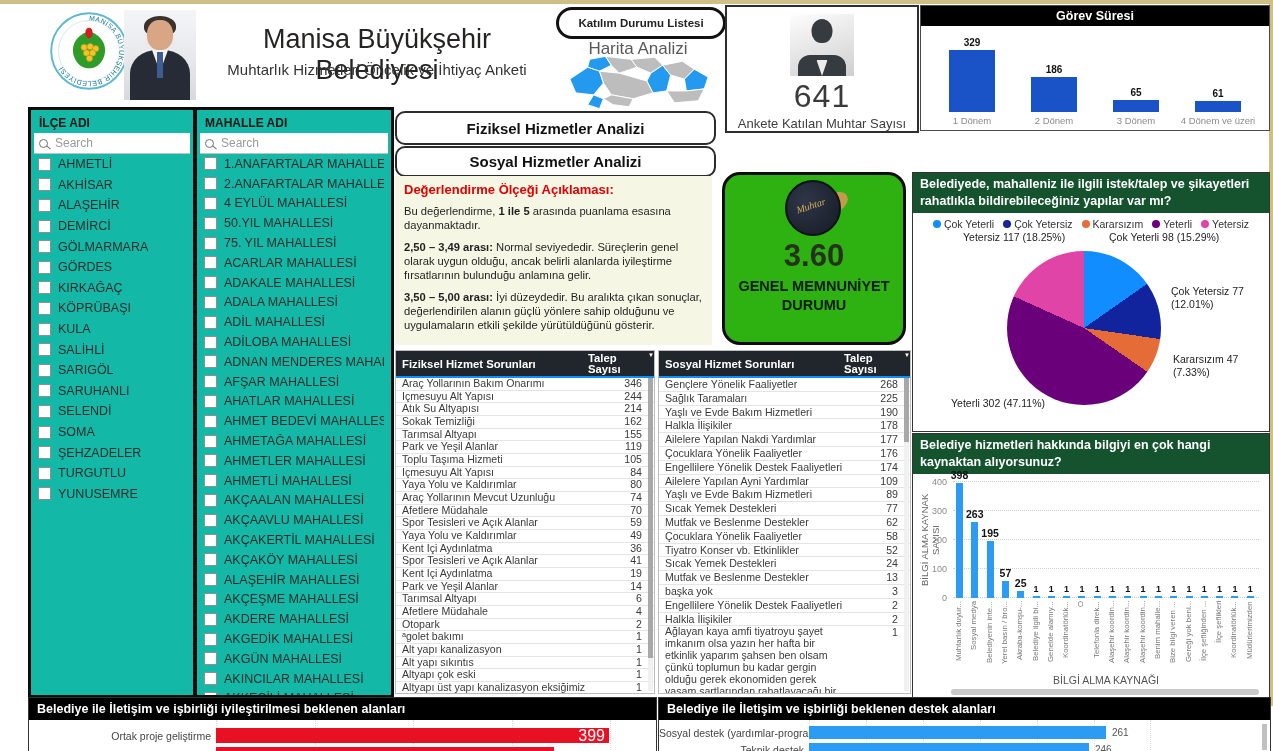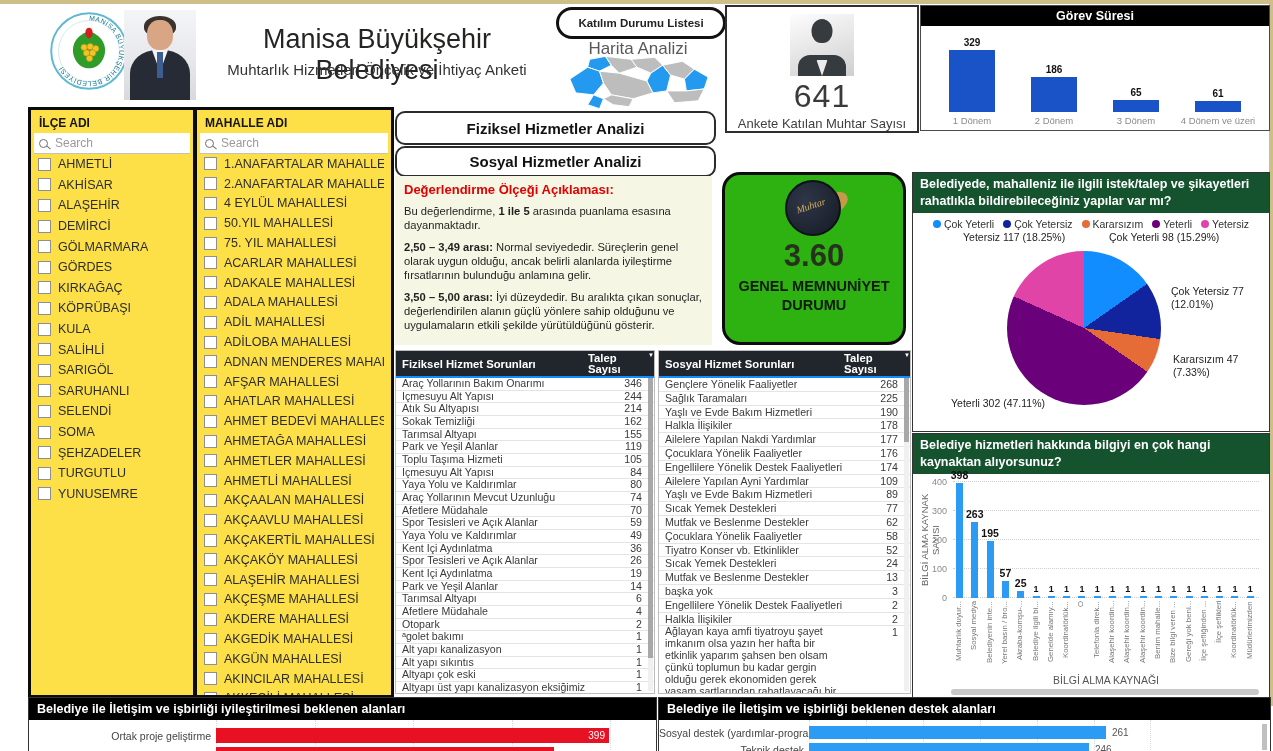--- a/index.html
+++ b/index.html
@@ -39,21 +39,21 @@
   
   #gorev-panel{left:920px;top:5px;width:348px;height:124px;border:1px solid #4a4a4a;background:#fff;}
   .panel-titlebar{background:#000;color:#fff;font-weight:bold;text-align:center;font-size:12.5px;height:20px;line-height:20px;}
   #gorev-bars{display:flex;height:100px;align-items:flex-end;justify-content:space-around;padding:0 10px;}
   .gcol{display:flex;flex-direction:column;align-items:center;justify-content:flex-end;height:96px;width:82px;}
   .gval{font-size:10px;font-weight:bold;color:#111;margin-bottom:2px;}
   .gbar{width:46px;}
   .gcat{font-size:9.5px;color:#8a8a8a;margin-top:3px;height:11px;white-space:nowrap;}
 
   
-  .filter-panel{background:#fde047;border:3px solid #0b0b0b;overflow:hidden;position:absolute;}
+  .filter-panel{background:#14b8a6;border:3px solid #0b0b0b;overflow:hidden;position:absolute;}
   #ilce-panel{left:28px;top:107px;width:162px;height:585px;}
   #mahalle-panel{left:194px;top:107px;width:194px;height:585px;}
   .f-title{font-size:12px;font-weight:bold;color:#141414;padding:6px 8px 3px;}
   .f-search{display:flex;align-items:center;background:#fff;border-bottom:1px solid #c2c2c2;margin:0 3px;height:20px;padding:0 5px;gap:5px;}
   .mag{width:7px;height:7px;border:1.4px solid #707070;border-radius:50%;position:relative;flex:none;}
   .mag::after{content:"";position:absolute;left:6px;top:7px;width:5px;height:1.4px;background:#707070;transform:rotate(40deg);}
   .f-search input{border:none;outline:none;font-size:12px;color:#444;width:100%;background:transparent;font-family:"Liberation Sans",sans-serif;}
   .f-search input::placeholder{color:#9a9a9a;}
   .check-row{display:flex;align-items:center;gap:7px;padding:0 7px;cursor:pointer;}
   #ilce-list .check-row{height:20.6px;}
@@ -137,21 +137,21 @@
   #br-panel{left:658px;top:697px;width:611px;height:54px;}
   .panel-title3{background:#000;color:#fff;font-weight:bold;font-size:12.5px;height:22px;line-height:22px;padding-left:8px;}
   .hplot{position:relative;height:32px;}
   .hgrid{position:absolute;top:0;bottom:-20px;width:0;border-left:1px dotted #dcdcdc;}
   .hrow{position:absolute;display:flex;align-items:center;height:17px;width:100%;}
   .hlabel{font-size:10.5px;color:#444;text-align:right;white-space:nowrap;overflow:hidden;}
   #bl-panel .hlabel{width:182px;padding-right:5px;}
   #br-panel .hlabel{width:145px;padding-right:5px;}
   .hbar{height:15px;}
   #br-panel .hbar{height:13px;}
-  .hval-in{color:#fff;font-size:10px;text-align:right;padding-right:4px;line-height:15px;}
+  .hval-in{color:#fff;font-size:16px;text-align:right;padding-right:4px;line-height:15px;}
   .hval-out{color:#555;font-size:10px;padding-left:6px;}
 </style>
 </head>
 <body>
 
 <div id="stage">
   <div class="abs" id="top-trim"></div>
   <div class="abs" id="right-trim"></div>
 
   <svg class="abs" id="logo" viewBox="0 0 64 64">
@@ -521,21 +521,21 @@
         <div class="trow">
           <span class="tlabel">Yaya Yolu ve Kaldırımlar</span>
           <span class="tval">49</span>
         </div>
         <div class="trow">
           <span class="tlabel">Kent İçi Aydınlatma</span>
           <span class="tval">36</span>
         </div>
         <div class="trow">
           <span class="tlabel">Spor Tesisleri ve Açık Alanlar</span>
-          <span class="tval">26</span>
+          <span class="tval">41</span>
         </div>
         <div class="trow">
           <span class="tlabel">Kent İçi Aydınlatma</span>
           <span class="tval">19</span>
         </div>
         <div class="trow">
           <span class="tlabel">Park ve Yeşil Alanlar</span>
           <span class="tval">14</span>
         </div>
         <div class="trow">

